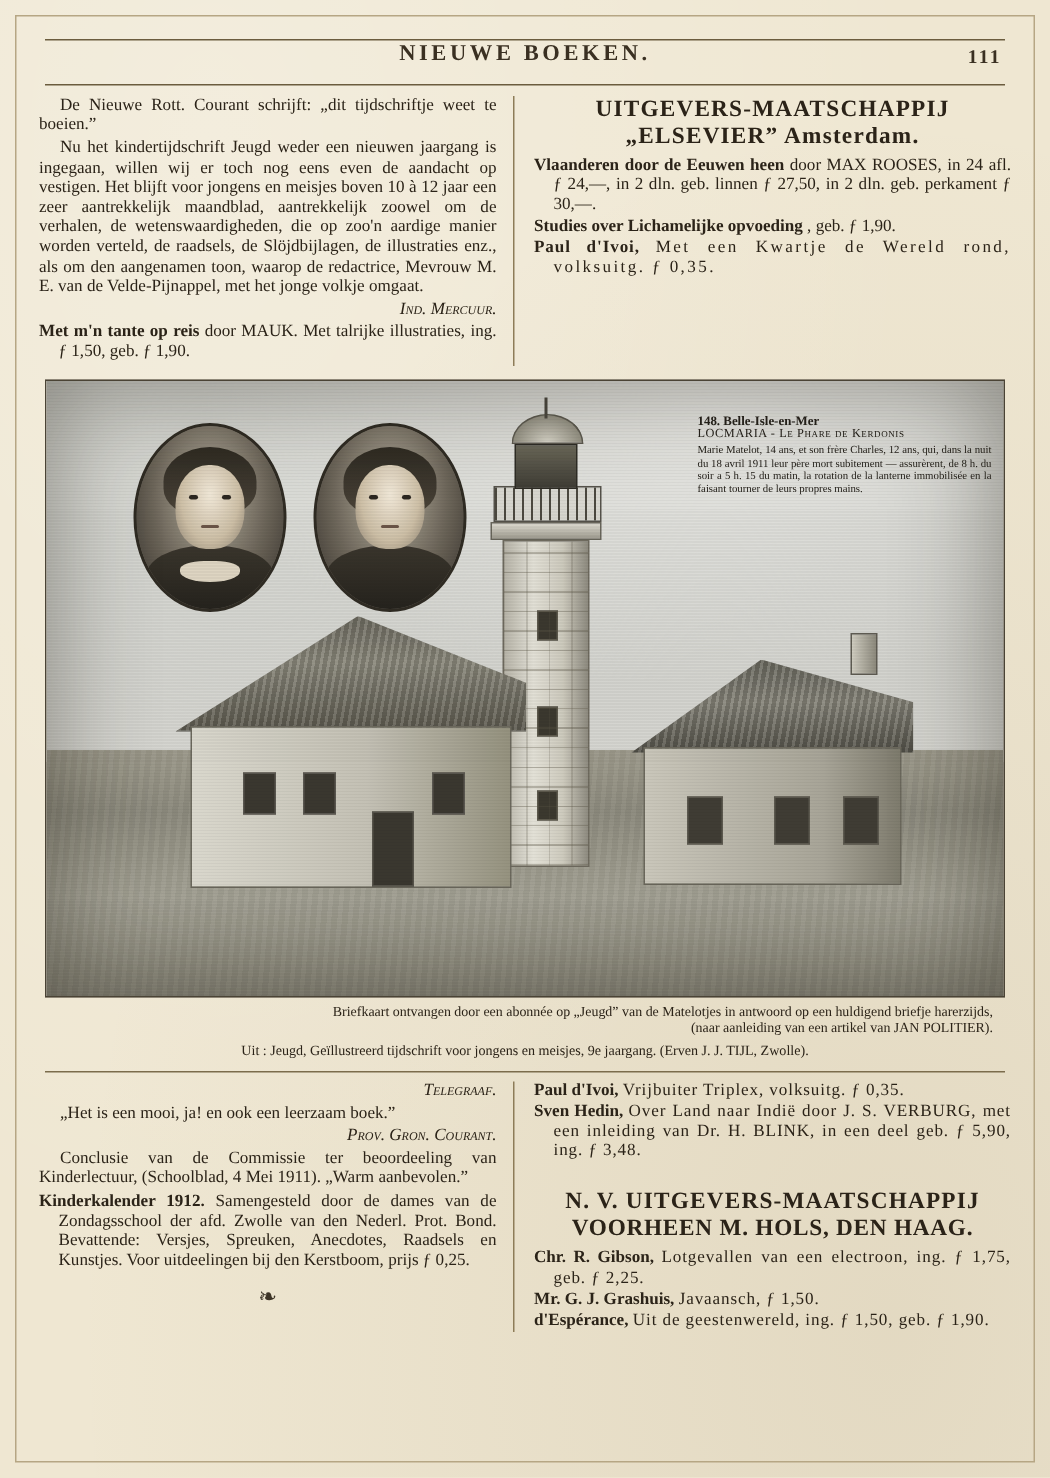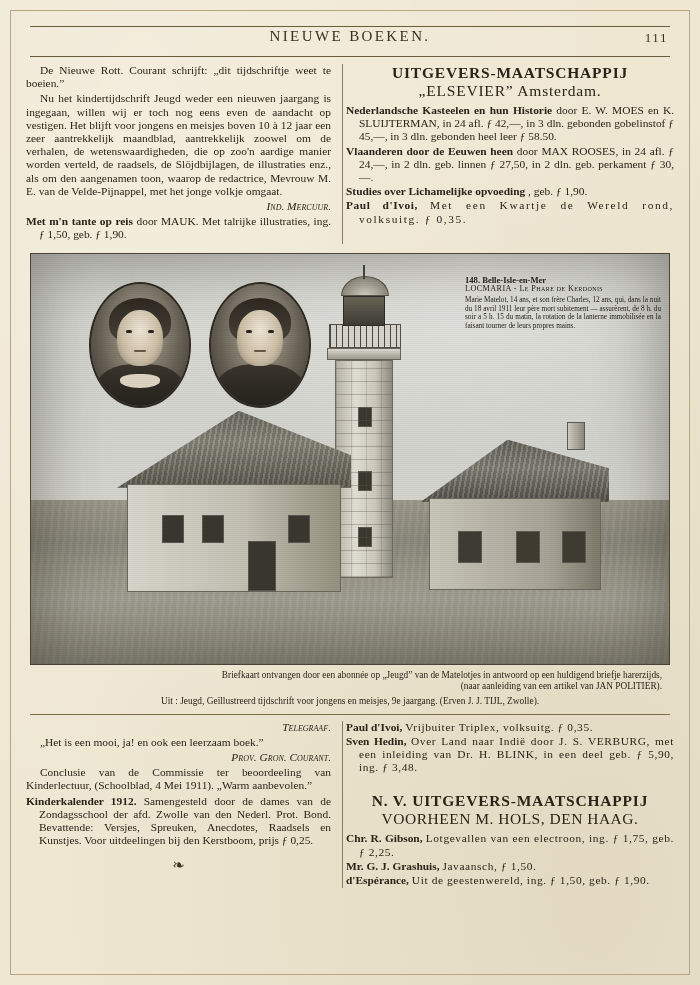--- a/index.html
+++ b/index.html
@@ -26,20 +26,21 @@
     pointer-events:none;
   }
   .content{position:relative;z-index:2;}
 
   
   .masthead{
     position:relative;
     height:30px;
     margin:4px 4px 0 4px;
     border-bottom:1px solid #6b5c3e;
+    font-weight:bold;
   }
   .masthead .rule-top{
     position:absolute;left:0;right:0;top:0;height:1px;background:#6b5c3e;
   }
   .masthead-title{
     position:absolute;left:0;right:0;top:2px;
     text-align:center;
     font-size:15px;letter-spacing:2.4px;
     font-variant:small-caps;
     color:#3a3022;
@@ -56,42 +57,42 @@
     margin-top:7px;
     gap:0;
   }
   .col{
     box-sizing:border-box;
     font-size:11.4px;
     line-height:13.2px;
     text-align:justify;
   }
   .col-left{width:316px;padding-right:11px;}
-  .col-right{width:332px;padding-left:3px;border-left:1px solid #8d7c58;}
+  .col-right{width:332px;padding-left:13px;border-left:1px solid #8d7c58;}
 
   p{margin:0 0 2px 0;}
   .ind{text-indent:14px;}
   .ital{font-style:italic;}
   .sc{font-variant:small-caps;}
   .bold{font-weight:bold;}
   .right{text-align:right;}
   .sp{letter-spacing:0.6px;}
   .spw{letter-spacing:1.6px;}
 
   .head-pub{
     font-weight:bold;
     font-size:15.5px;
     line-height:17px;
     letter-spacing:0.8px;
     text-align:center;
     font-variant:small-caps;
     margin:0 0 1px 0;
   }
   .head-pub2{
-    font-weight:normal;
+    font-weight:bold;
     font-size:15.5px;
     line-height:17px;
     letter-spacing:0.8px;
     text-align:center;
     margin:0 0 5px 0;
   }
   .entry{margin-bottom:1px;}
   .hang{
     padding-left:13px;
     text-indent:-13px;
@@ -338,24 +339,20 @@
         <p class="hang">
           <span class="bold">Met m'n tante op reis</span>
           <span>door MAUK. Met talrijke illustraties, ing. ƒ 1,50, geb. ƒ 1,90.</span>
         </p>
       </div>
 
       <div class="col col-right">
         <div class="head-pub">UITGEVERS-MAATSCHAPPIJ</div>
         <div class="head-pub2">„ELSEVIER” Amsterdam.</div>
 
-        <p class="hang entry">
-          <span class="bold">Nederlandsche Kasteelen en hun Historie</span>
-          <span>door E. W. MOES en K. SLUIJTERMAN, in 24 afl. ƒ 42,—, in 3 dln. gebonden gobelinstof ƒ 45,—, in 3 dln. gebonden heel leer ƒ 58.50.</span>
-        </p>
         <p class="hang entry">
           <span class="bold">Vlaanderen door de Eeuwen heen</span>
           <span>door MAX ROOSES, in 24 afl. ƒ 24,—, in 2 dln. geb. linnen ƒ 27,50, in 2 dln. geb. perkament ƒ 30,—.</span>
         </p>
         <p class="hang entry">
           <span class="bold">Studies over Lichamelijke opvoeding</span>
           <span>, geb. ƒ 1,90.</span>
         </p>
         <p class="hang entry sp">
           <span class="bold">Paul d'Ivoi,</span>

